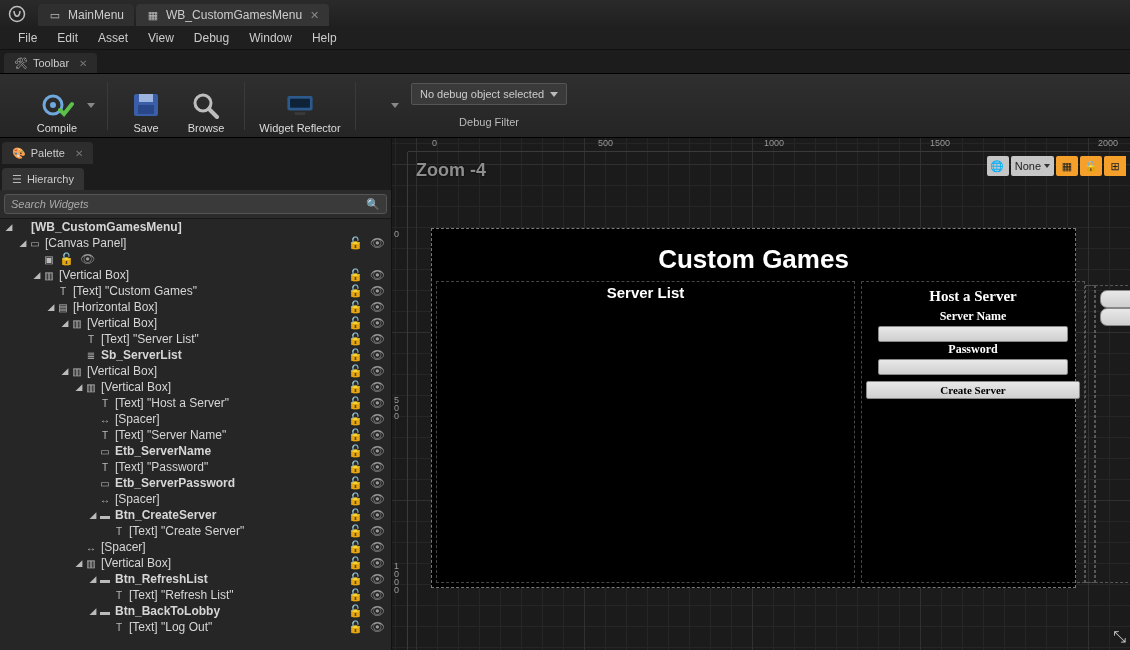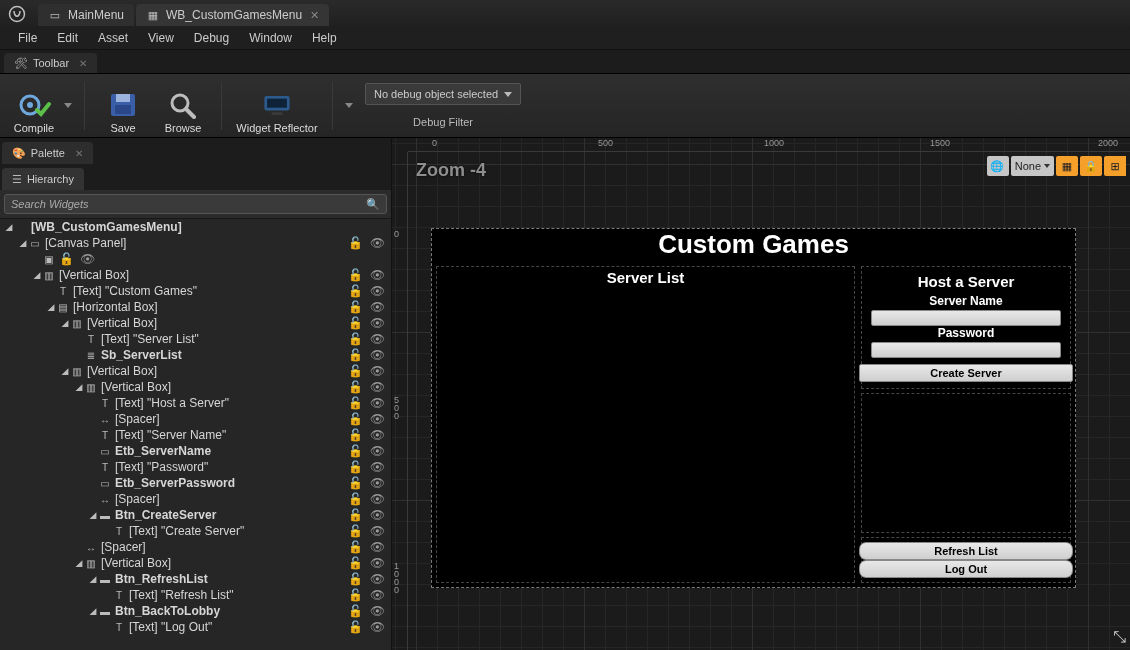--- a/index.html
+++ b/index.html
@@ -92,21 +92,21 @@
     display:flex;flex-direction:column;align-items:center;justify-content:flex-end;
     min-width:56px;height:60px;
     padding:2px 4px;
     color:#ddd;font-size:11px;
   }
   .tbtn.wide {min-width:90px;}
   .tbtn .icon {
     width:36px;height:34px;display:flex;align-items:center;justify-content:center;
     font-size:22px;
   }
-  .tgrp { position:relative; display:flex;align-items:center; }
+  .tgrp { position:relative; display:flex;align-items:center;margin-left:23px; }
   .tgrp .splitcaret {
     width:12px;height:60px;display:flex;align-items:center;justify-content:center;
   }
   .tgrp .splitcaret::after{
     content:"";border-left:4px solid transparent;border-right:4px solid transparent;border-top:5px solid #888;
   }
   .sep {
     width:1px;height:48px;background:#3a3a3a;margin:0 6px;
   }
   .debugsel {
@@ -225,34 +225,34 @@
   .canvas {
     position:absolute;
     left:39px;top:90px;width:645px;height:360px;
     border:1px dashed #7a7a7a;
     background:#000;
     display:flex;flex-direction:column;
     color:#fff;
   }
   .canvas .title {
     text-align:center;font-size:26px;font-weight:700;
-    padding:0 0 6px;
+    padding:15px 0 6px;
   }
   .canvas .cols {
     flex:1;display:flex;gap:6px;padding:0 4px 4px;
   }
   .colL {
     flex:1;border:1px dashed rgba(200,200,200,.35);
     display:flex;flex-direction:column;
   }
   .colL .hdr {
     text-align:center;font-weight:700;font-size:15px;padding:2px 0 4px;
   }
   .colR {
-    width:210px;display:flex;flex-direction:column;gap:0;
+    width:210px;display:flex;flex-direction:row;gap:0;font-family:Liberation Serif, serif;
   }
   .panel {
     border:1px dashed rgba(200,200,200,.35);
     padding:4px 4px 6px;display:flex;flex-direction:column;align-items:center;
   }
   .panel.fillrest {flex:1; border:1px dashed rgba(200,200,200,.35); margin-top:4px;}
   .panel .ptitle {font-size:15px;font-weight:700;margin:2px 0 4px;}
   .panel .plabel {font-size:12px;font-weight:700;margin-top:0;}
   .panel .pinput {
     width:190px;height:16px;margin-top:2px;

